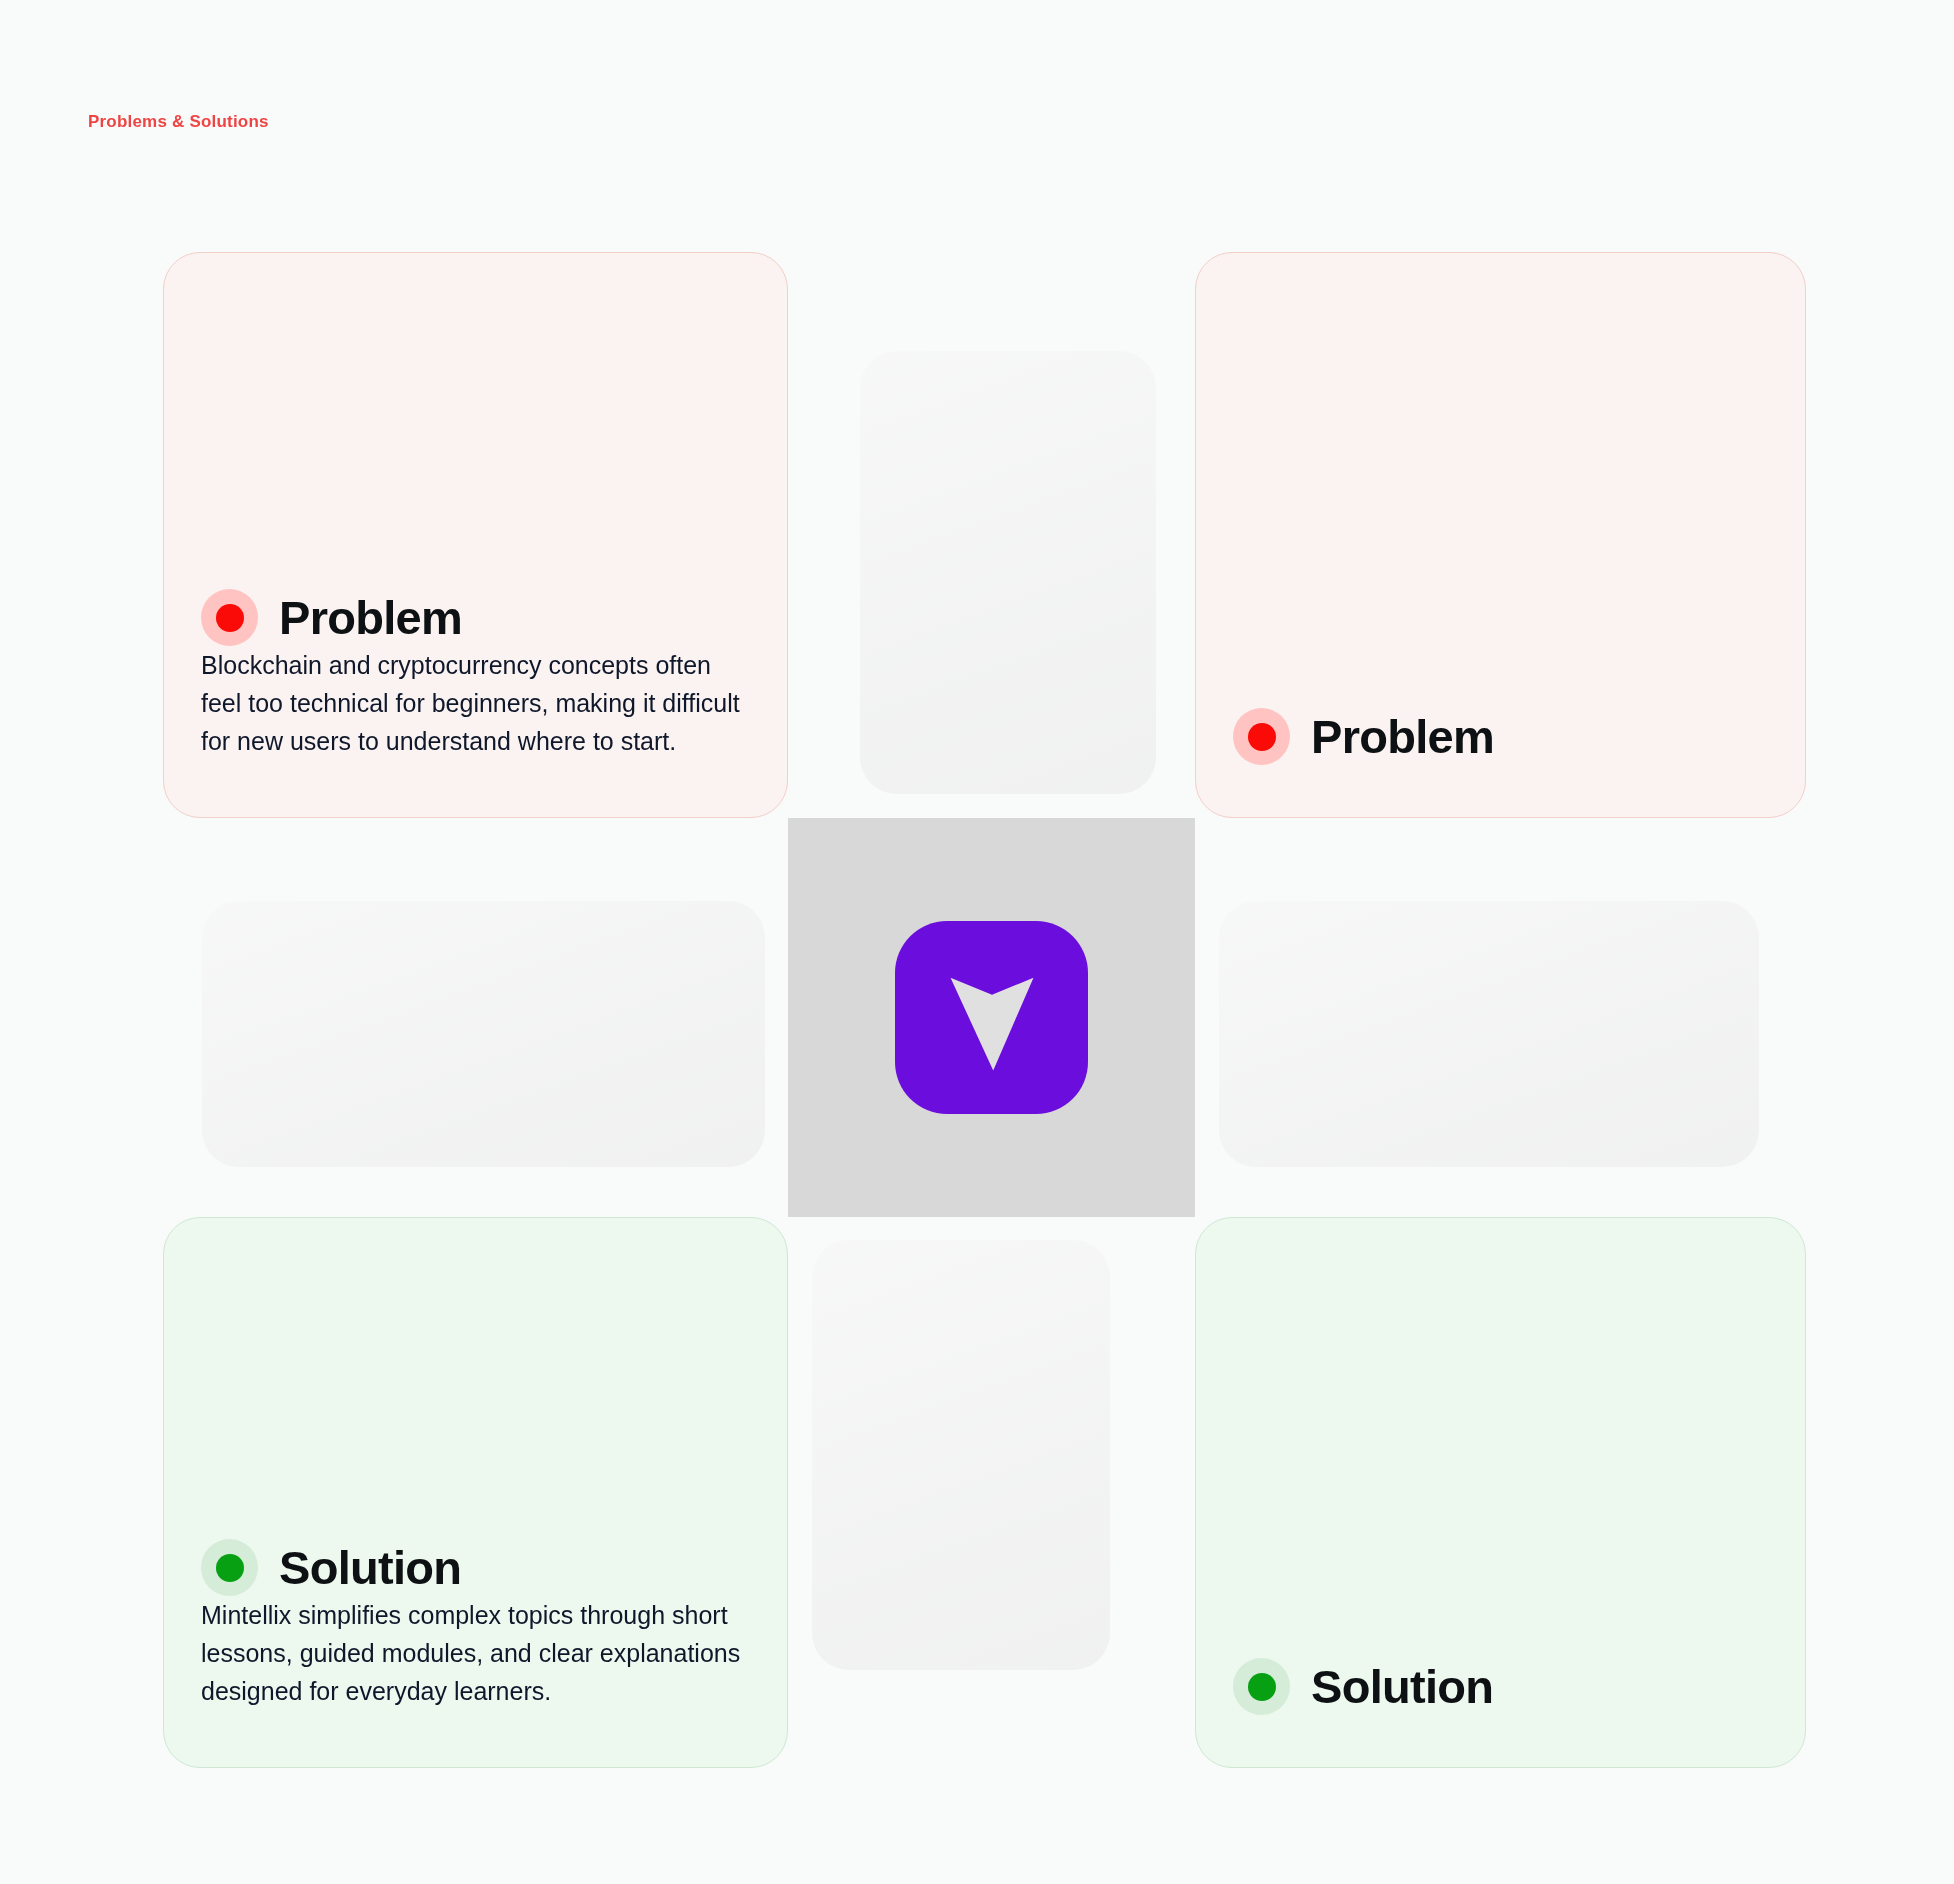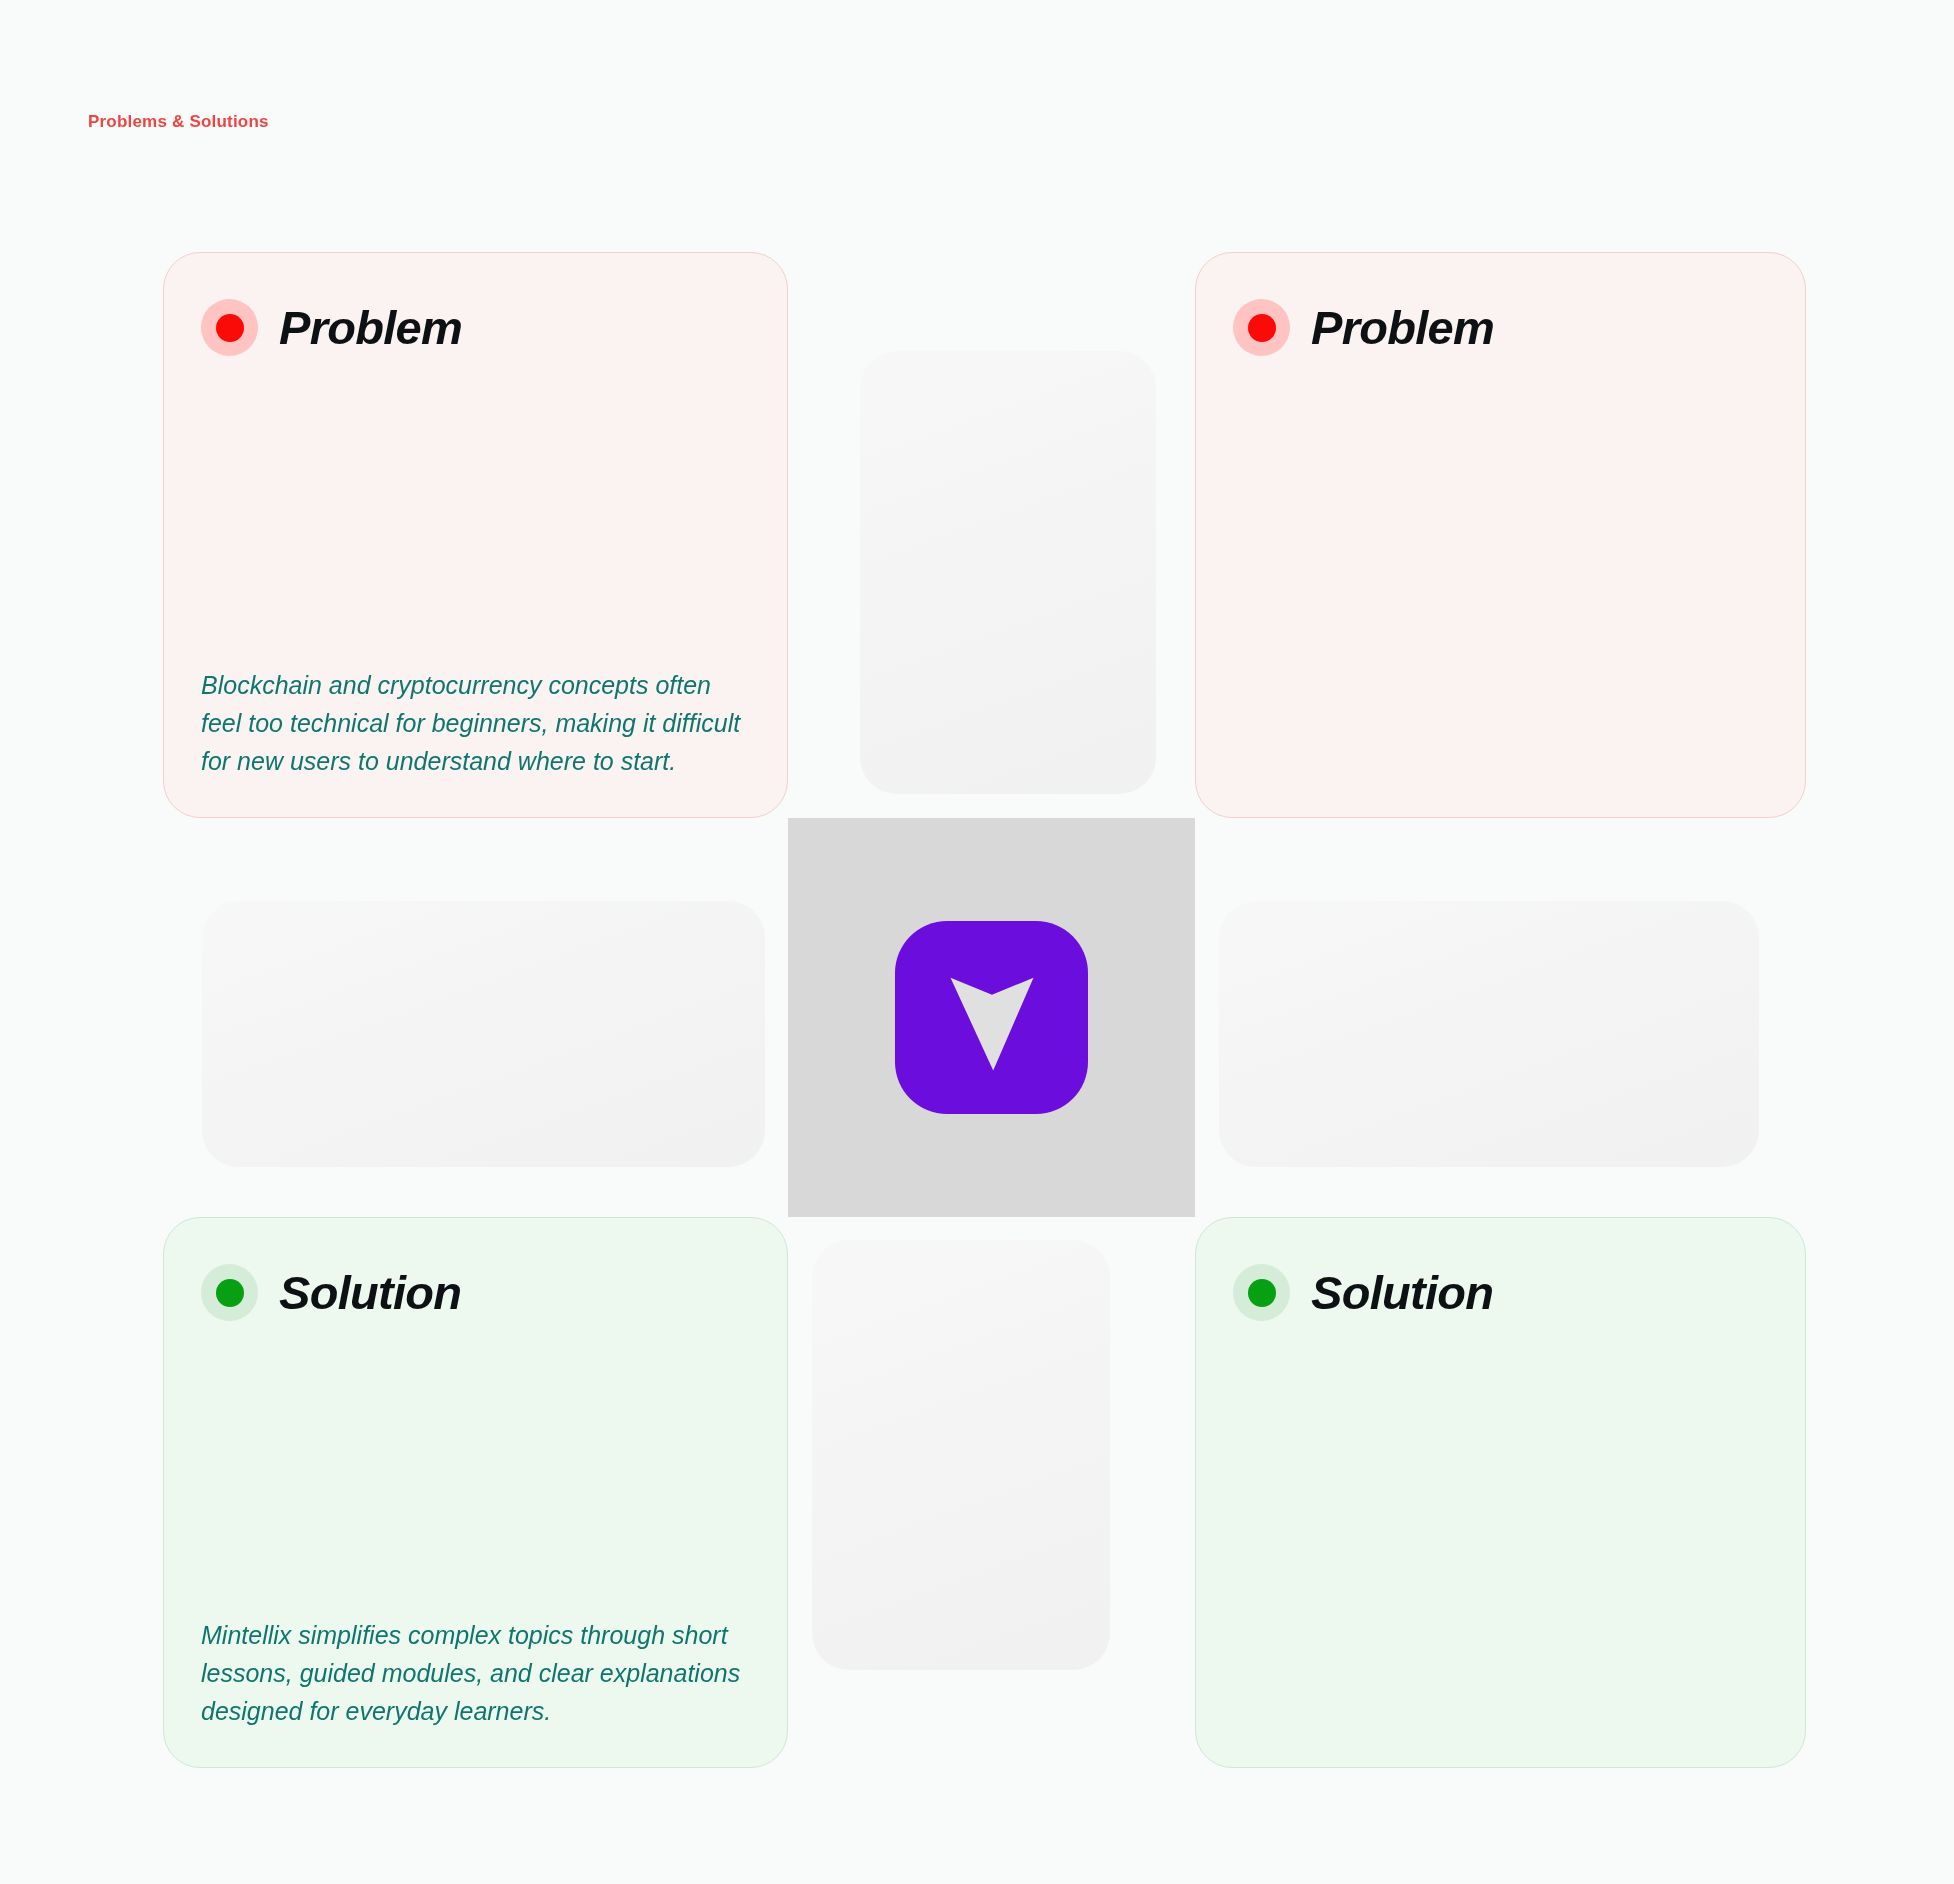--- a/index.html
+++ b/index.html
@@ -42,23 +42,22 @@
   .cell { position: relative; }
 
   
   .card {
     position: absolute;
     inset: 0;
     border-radius: 37px;
     box-sizing: border-box;
     display: flex;
     flex-direction: column;
-    justify-content: space-between;
-    padding: 46px 37px 32px 37px;
-    font-style: italic;
+    justify-content: flex-end;
+    padding: 46px 37px 52px 37px;
   }
   .card.problem {
     background: #faf3f1;
     border: 1.6px solid #f3cfc9;
   }
   .card.solution {
     background: #edf8ef;
     border: 1.6px solid #cfe8d4;
   }
 
@@ -90,21 +89,21 @@
     font-size: 47px;
     font-weight: bold;
     color: #0e1113;
     letter-spacing: -0.7px;
     line-height: 1;
   }
 
   .card-body {
     font-size: 25px;
     line-height: 1.52;
-    color: #0f766e;
+    color: #0f172a;
     max-width: 554px;
     margin-bottom: 4.9px;
   }
   .card.solution .card-body { max-width: 570px; }
 
   
   .ghost {
     position: absolute;
     border-radius: 37px;
     background: linear-gradient(160deg, #f7f7f7 0%, #f2f2f2 55%, #efefef 100%);

